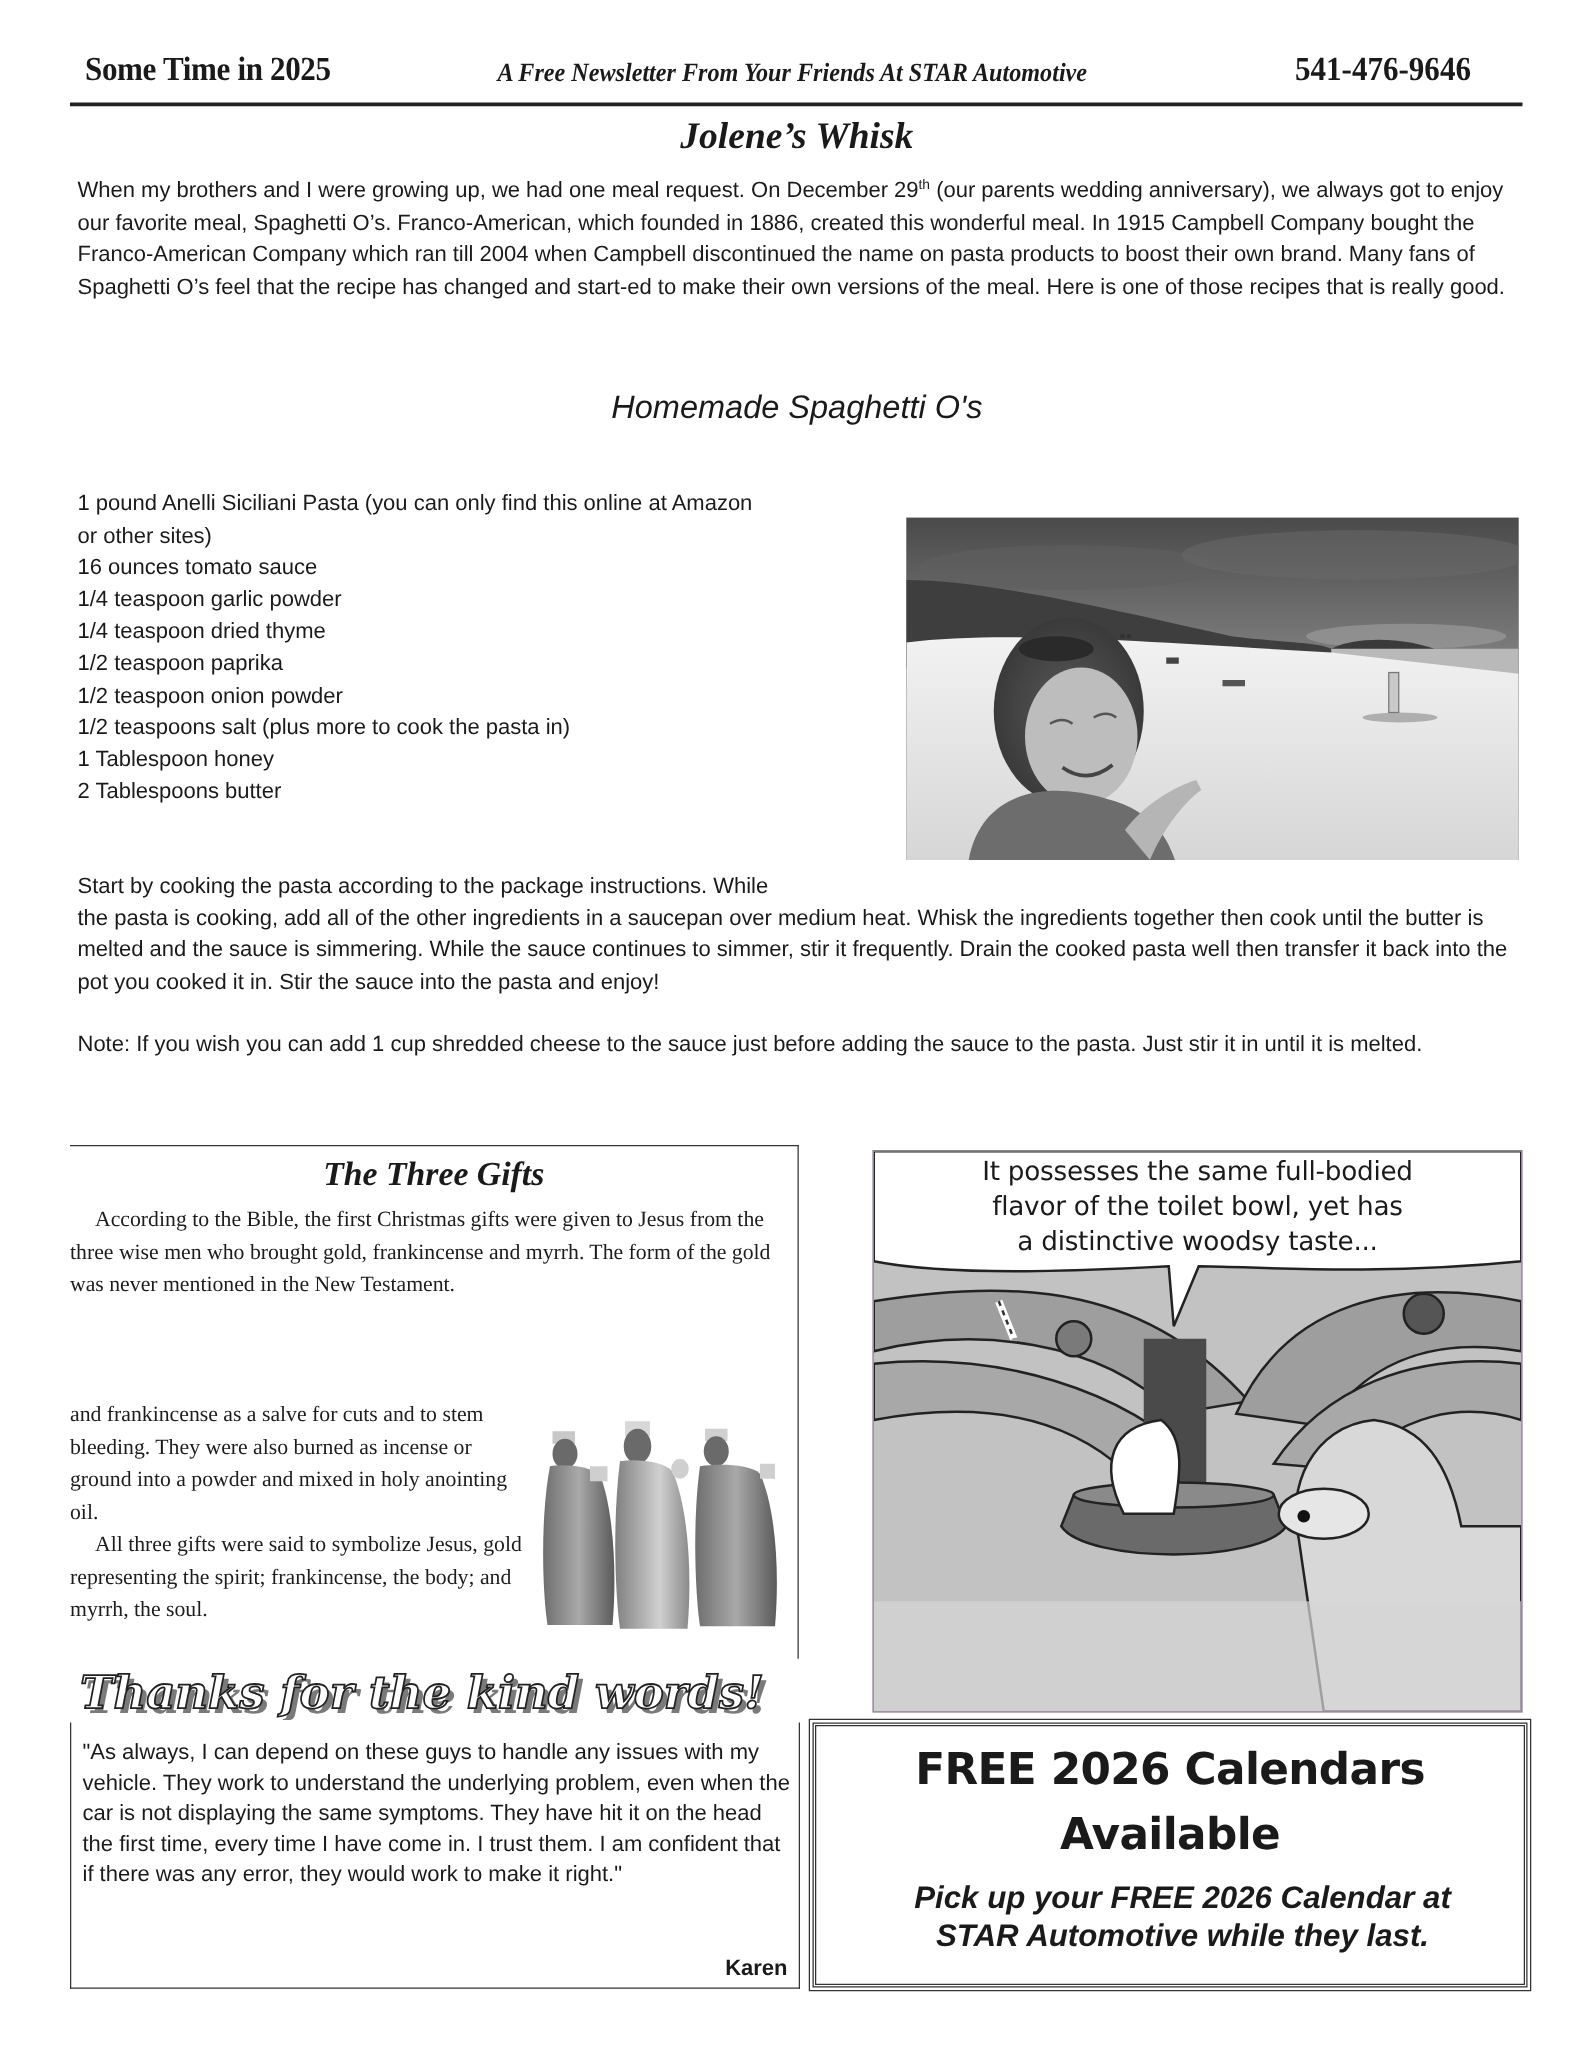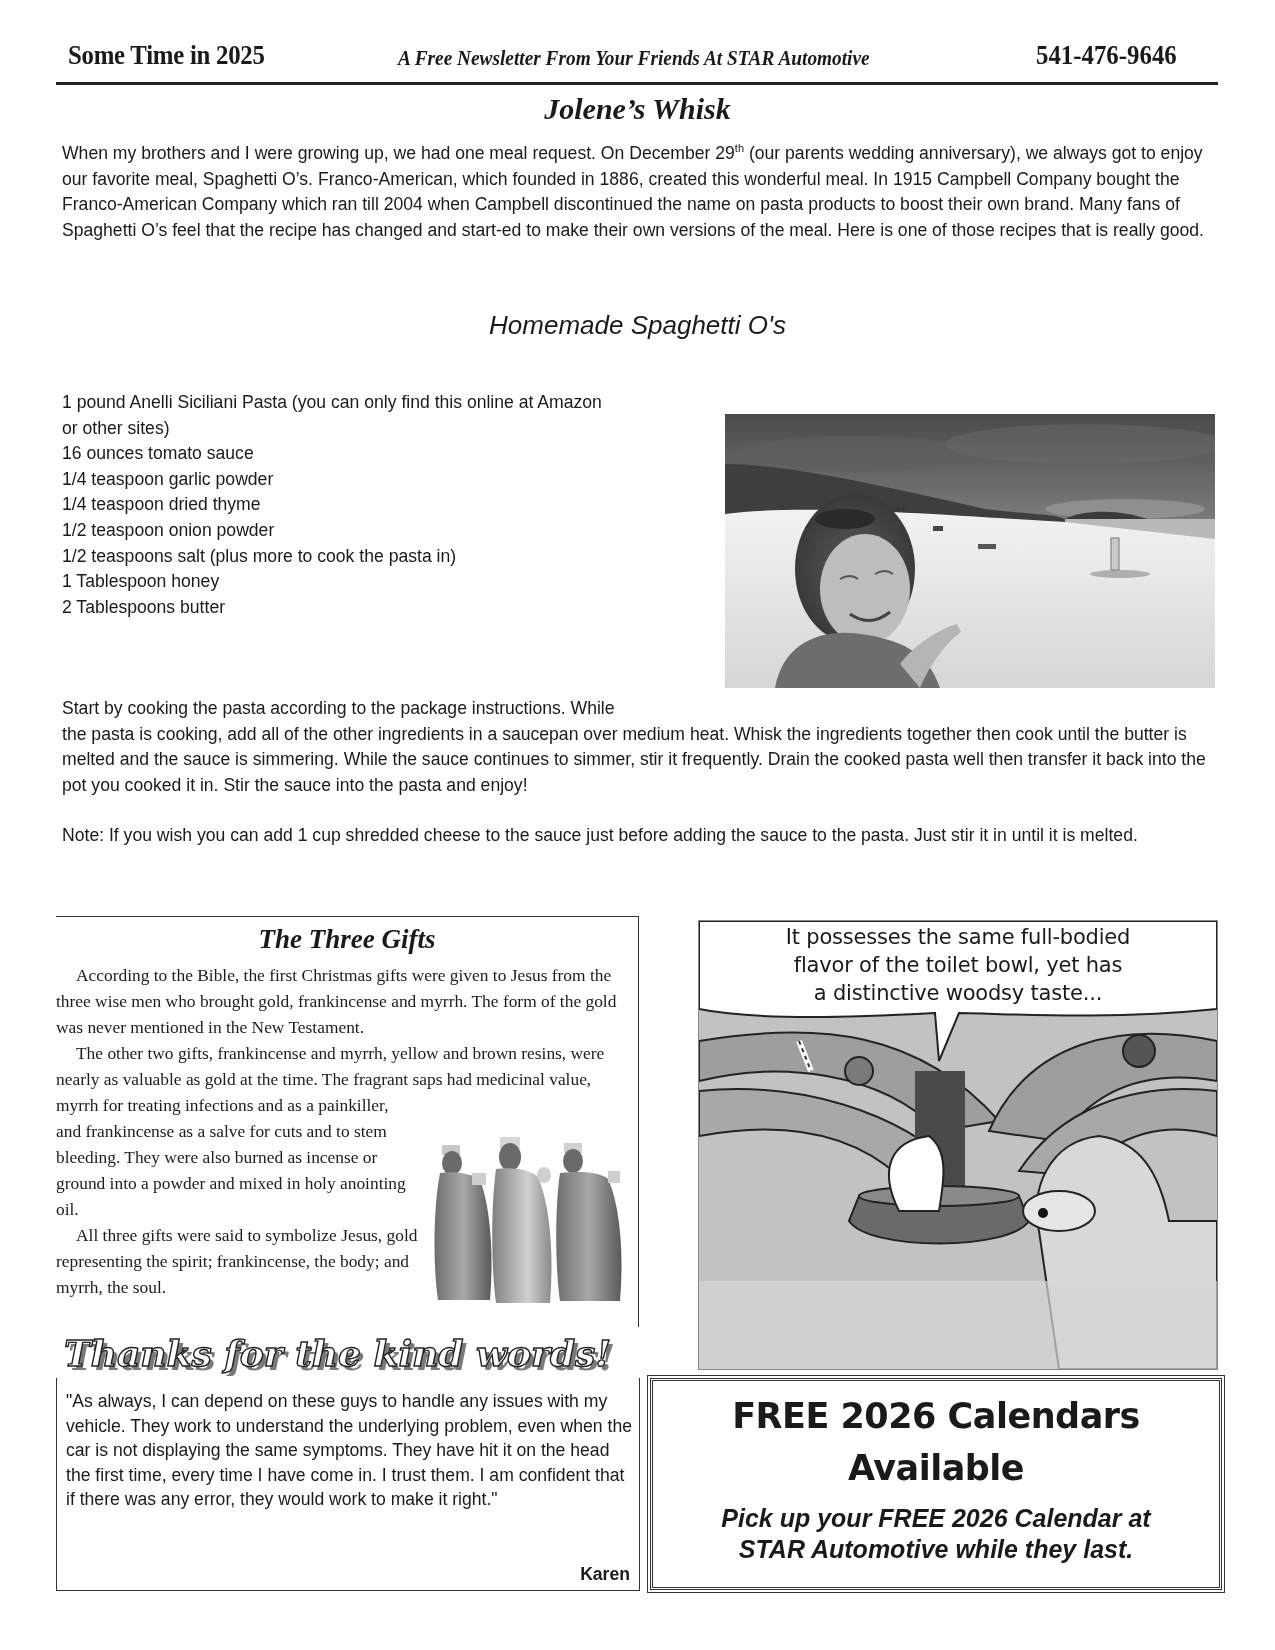--- a/index.html
+++ b/index.html
@@ -46,21 +46,21 @@
   .testimonial-text { left:66px; top:1389px; width:570px; font-size:17.6px; line-height:24.5px; }
   .testimonial-author { left:540px; top:1564px; width:90px; text-align:right; font-weight:bold; font-size:17.6px; }
 
   
   .cartoon { left:698px; top:920px; width:518px; height:448px; overflow:hidden; background:#f0abfc; border:1px solid #888; }
   .bubble-text { position:absolute; left:0; top:2px; width:518px; text-align:center; font-family:"DejaVu Sans", sans-serif; font-size:21px; line-height:28px; letter-spacing:-0.2px; }
 
   
   .cal-box { left:650px; top:1378px; width:566px; height:206px; border:3px double #333; outline:1.5px solid #333; outline-offset:2px; }
   .cal-title { left:650px; width:572px; top:1390px; text-align:center; font-family:"DejaVu Sans", sans-serif; font-weight:bold; font-size:35px; line-height:52px; letter-spacing:-0.5px; }
-  .cal-sub { left:650px; width:572px; top:1503px; text-align:center; font-family:"Liberation Sans", sans-serif; font-weight:bold; font-style:italic; font-size:25px; line-height:31px; }
+  .cal-sub { left:650px; width:572px; top:1503px; text-align:center; font-family:"Liberation Sans", sans-serif; font-weight:bold; font-style:italic; font-size:25px; line-height:31px;padding-left:10px; }
 </style>
 </head>
 <body>
 
 <div class="abs hdr-left">Some Time in 2025</div>
 <div class="abs hdr-mid">A Free Newsletter From Your Friends At STAR Automotive</div>
 <div class="abs hdr-right">541-476-9646</div>
 <div class="abs hdr-rule"></div>
 
 <div class="abs corner-title">Jolene’s Whisk</div>
@@ -69,20 +69,21 @@
 </div>
 
 <div class="abs recipe-title">Homemade Spaghetti O's</div>
 
 <div class="abs ingredients sans">
   <div>1 pound Anelli Siciliani Pasta (you can only find this online at Amazon</div>
   <div>or other sites)</div>
   <div>16 ounces tomato sauce</div>
   <div>1/4 teaspoon garlic powder</div>
   <div>1/4 teaspoon dried thyme</div>
+  <div>1/2 teaspoon paprika</div>
   <div>1/2 teaspoon onion powder</div>
   <div>1/2 teaspoons salt (plus more to cook the pasta in)</div>
   <div>1 Tablespoon honey</div>
   <div>2 Tablespoons butter</div>
 </div>
 
 <div class="abs photo">
   <svg width="490" height="274" viewBox="0 0 490 274">
     <defs>
       <linearGradient id="sky" x1="0" y1="0" x2="0" y2="1">
@@ -128,21 +129,20 @@
   <div>Start by cooking the pasta according to the package instructions. While</div>
   <div>the pasta is cooking, add all of the other ingredients in a saucepan over medium heat. Whisk the ingredients together then cook until the butter is melted and the sauce is simmering. While the sauce continues to simmer, stir it frequently. Drain the cooked pasta well then transfer it back into the pot you cooked it in. Stir the sauce into the pasta and enjoy!</div>
 </div>
 
 <div class="abs note sans">Note: If you wish you can add 1 cup shredded cheese to the sauce just before adding the sauce to the pasta. Just stir it in until it is melted.</div>
 
 <div class="abs gifts-box"></div>
 <div class="abs gifts-title">The Three Gifts</div>
 <div class="abs gifts-text gifts-full">
   <p class="indent">According to the Bible, the first Christmas gifts were given to Jesus from the three wise men who brought gold, frankincense and myrrh. The form of the gold was never mentioned in the New Testament.</p>
-  <p class="indent">The other two gifts, frankincense and myrrh, yellow and brown resins, were nearly as valuable as gold at the time. The fragrant saps had medicinal value, myrrh for treating infections and as a painkiller,</p>
 </div>
 <div class="abs gifts-text gifts-narrow">
   <p>and frankincense as a salve for cuts and to stem bleeding. They were also burned as incense or ground into a powder and mixed in holy anointing oil.</p>
   <p class="indent">All three gifts were said to symbolize Jesus, gold representing the spirit; frankincense, the body; and myrrh, the soul.</p>
 </div>
 
 <div class="abs kings">
   <svg width="198" height="172" viewBox="0 0 198 172">
     <defs>
       <linearGradient id="robe" x1="0" y1="0" x2="1" y2="0">

